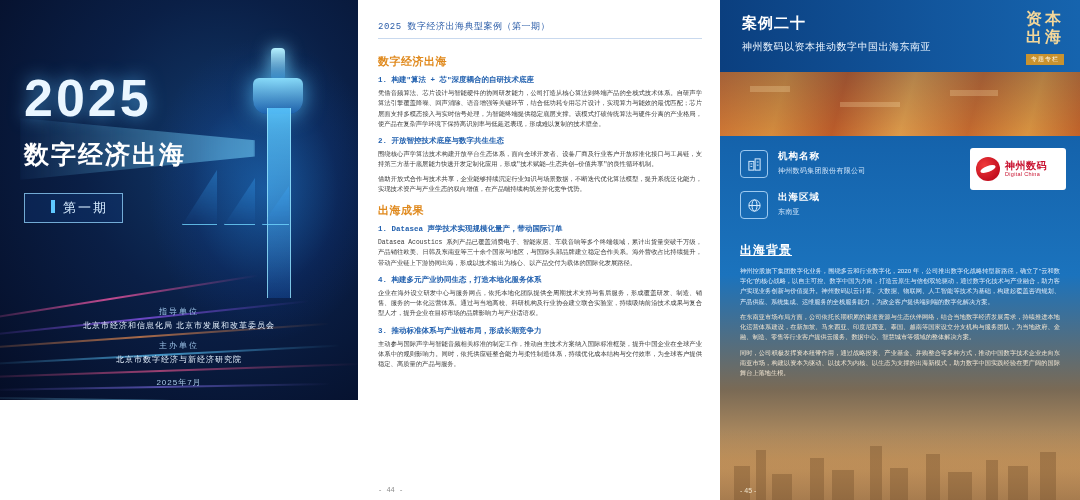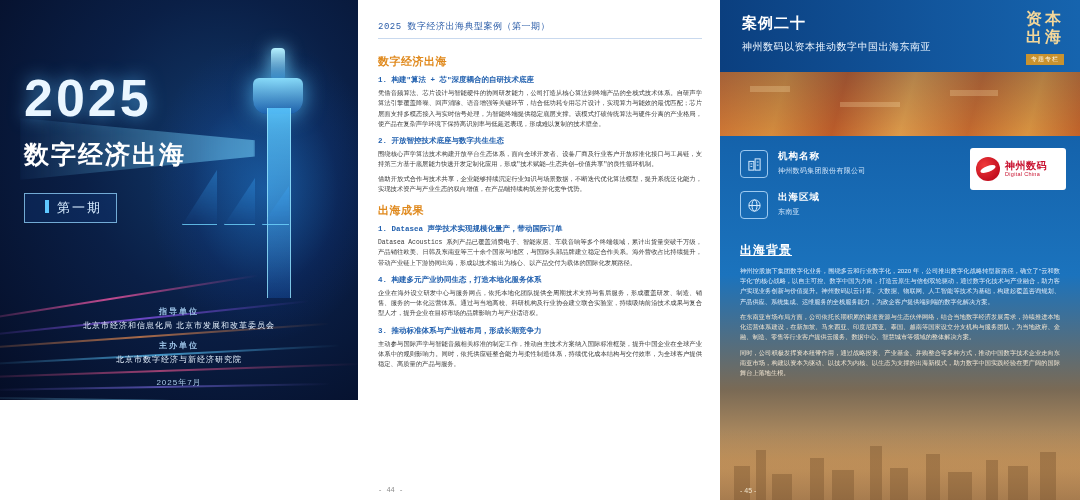--- a/index.html
+++ b/index.html
@@ -116,41 +116,41 @@
   .cover-line2 {
     margin-top: 8px;
     font-size: 25px;
     font-weight: bold;
     letter-spacing: 2px;
     color: #ffffff;
   }
   .issue-badge {
     margin-top: 22px;
     display: inline-block;
-    padding: 5px 14px 5px 20px;
+    padding: 5px 14px 5px 26px;
     border: 1px solid rgba(150,215,255,0.75);
     color: #d7ecff;
     font-size: 13px;
     letter-spacing: 2px;
     background: rgba(20,70,150,0.25);
   }
   .issue-bar {
     display: inline-block;
     width: 4px; height: 13px;
     background: #5fc8ff;
     margin-right: 8px;
     vertical-align: -1px;
   }
   .cover-footer {
     position: absolute;
     left: 0; right: 0; bottom: 12px;
     text-align: center;
     color: #cfe3f7;
   }
-  .cf-label { font-size: 8px; letter-spacing: 2px; color: #9fc6ea; margin-bottom: 3px; font-weight: bold; }
+  .cf-label { font-size: 8px; letter-spacing: 2px; color: #9fc6ea; margin-bottom: 3px; }
   .cf-org { font-size: 8px; letter-spacing: 1px; color: #e6f2ff; margin-bottom: 9px; }
   .cf-date { font-size: 8px; color: #a9c9e6; margin-top: 12px; letter-spacing: 1px; }
 
   
   .textpage {
     position: relative;
     width: 362px;
     height: 500px;
     background: #ffffff;
     flex: 0 0 362px;

